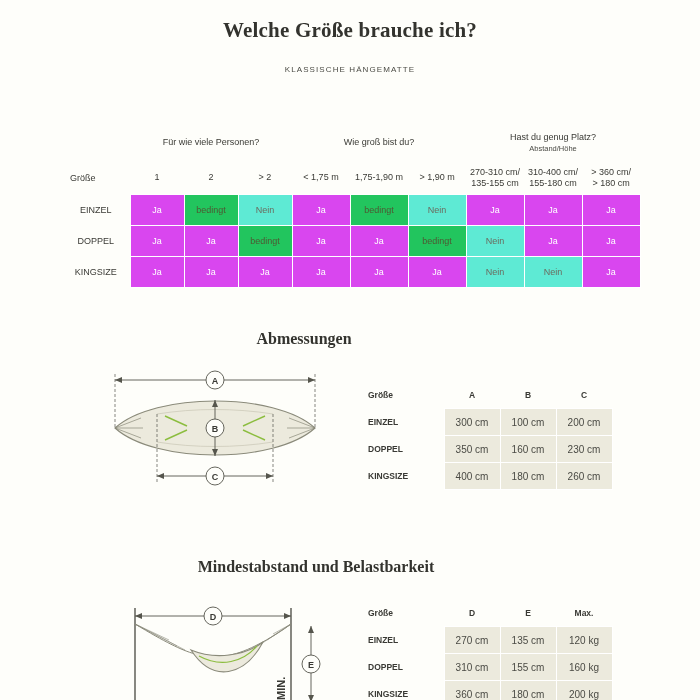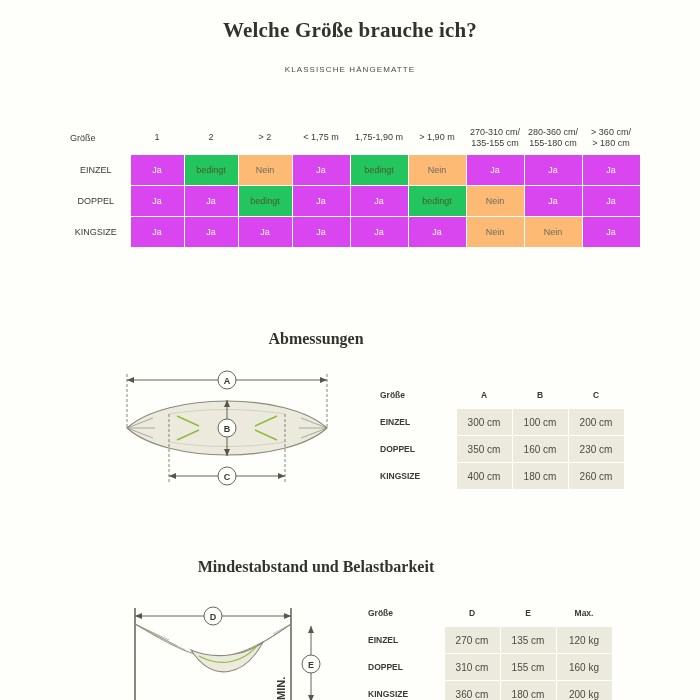--- a/index.html
+++ b/index.html
@@ -110,27 +110,27 @@
     color: #ffffff;
     font-weight: bold;
     font-size: 9.5px;
   }
   .cell-bedingt {
     background: #22c55e;
     color: #4d5a33;
     font-size: 9px;
   }
   .cell-nein {
-    background: #fdba74;
+    background: #5eead4;
     color: #6b6b5f;
     font-size: 9px;
   }
 
   
-  .sec-dim { position: absolute; left: 12px; top: 312px; width: 608px; }
+  .sec-dim { position: absolute; left: 0; top: 312px; width: 608px; }
   .sec-min { position: absolute; left: 0; top: 540px; width: 632px; }
 
   .diagram {
     position: absolute;
     left: 95px;
     width: 240px;
     height: 140px;
   }
   .spec-wrap {
     position: absolute;
@@ -195,34 +195,47 @@
           <col style="width:54px">
           <col style="width:54px">
         <col style="width:58px">
           <col style="width:58px">
           <col style="width:58px">
         <col style="width:58px">
           <col style="width:58px">
           <col style="width:58px">
       </colgroup>
       <tbody>
+          <tr>
+        <td class="blank-head"></td>
+        <td class="grp-head" colspan="3">
+          <span>Für wie viele Personen?</span>
+        </td>
+        <td class="grp-head" colspan="3">
+          <span>Wie groß bist du?</span>
+        </td>
+        <td class="grp-head" colspan="3">
+          <span>Hast du genug Platz?</span>
+          <span class="sub">Abstand/Höhe</span>
+        </td>
+      </tr>
       <tr>
         <td class="col-head" style="text-align:left;padding-left:8px">Größe</td>
         <td class="col-head">1</td>
         <td class="col-head">2</td>
         <td class="col-head">&gt; 2</td>
         <td class="col-head">&lt; 1,75 m</td>
         <td class="col-head">1,75-1,90 m</td>
         <td class="col-head">&gt; 1,90 m</td>
         <td class="col-head">
           <span>270-310 cm/</span><br>
           <span>135-155 cm</span>
         </td>
         <td class="col-head">
-          <span>280-360 cm/</span><br>
+          <span>310-400 cm/</span><br>
           <span>155-180 cm</span>
         </td>
         <td class="col-head">
           <span>&gt; 360 cm/</span><br>
           <span>&gt; 180 cm</span>
         </td>
       </tr>
 
       <tr class="data-row">
         <td class="row-label">EINZEL</td>

